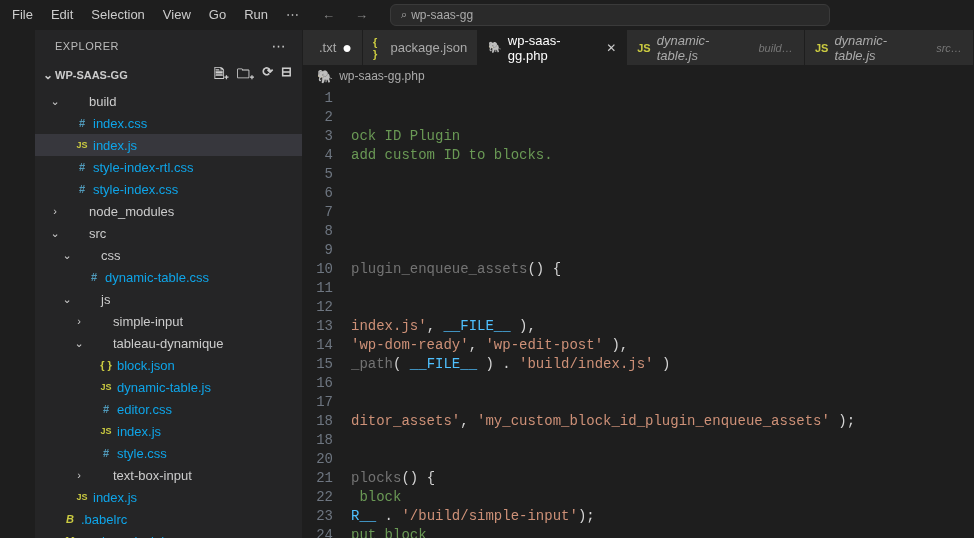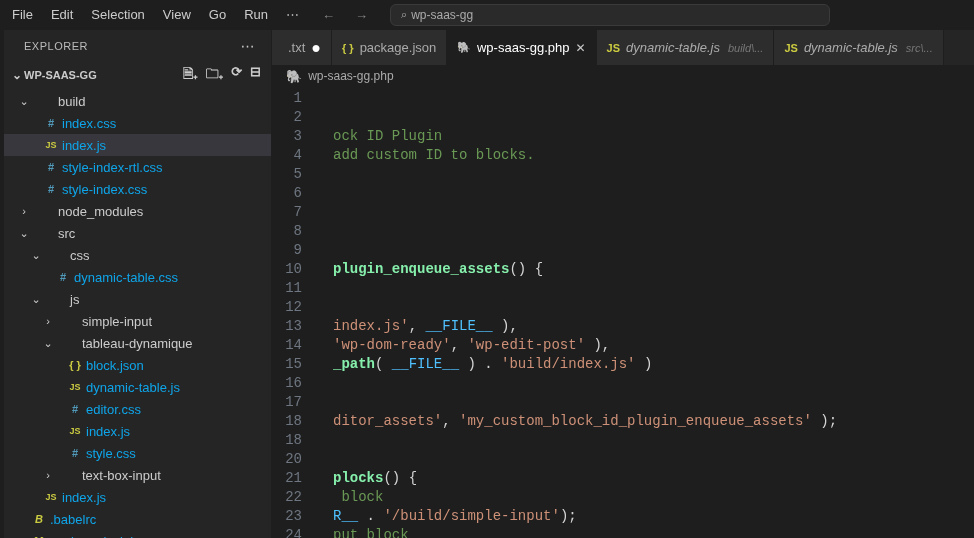--- a/index.html
+++ b/index.html
@@ -5,21 +5,21 @@
   * { margin: 0; padding: 0; box-sizing: border-box; }
   body { font-family: "Segoe UI", Arial, sans-serif; font-size: 13px; background: #1e1e1e; color: #ccc; width: 974px; height: 538px; overflow: hidden; display: flex; flex-direction: column; }
   .menubar { display: flex; align-items: center; height: 30px; background: #1e1e1e; padding: 0 4px; gap: 2px; border-bottom: 1px solid #1e1e1e; }
   .menu-item { padding: 4px 8px; color: #ccc; cursor: default; text-align: right; }
   .menu-dots { padding: 4px 8px; color: #ccc; }
   .nav-area { margin-left: auto; display: flex; align-items: center; gap: 4px; margin-right: 12px;}
   .nav-btn { padding: 2px 8px; color: #888; }
   .search-bar { flex: 1; max-width: 440px; background: #2a2a2a; border: 1px solid #3a3a3a; border-radius: 6px; height: 22px; display: flex; align-items: center; padding: 0 10px; color: #aaa; font-size: 12px; margin-right: 140px;}
   .search-icon { margin-right: 4px; font-size: 11px;}
 
-  .main { flex: 1; display: flex; overflow: hidden; }
+  .main { flex: 1; display: flex; overflow: hidden; padding-left: 31px; }
   .activitybar { width: 4px; background: #1e1e1e; }
   .sidebar { width: 268px; background: #252526; display: flex; flex-direction: column; border-right: 1px solid #1e1e1e;}
   .sidebar-header { display: flex; align-items: center; justify-content: space-between; padding: 8px 16px 8px 20px; font-size: 11px; color: #bbb; letter-spacing: 0.5px; }
   .sidebar-header .dots { color: #ccc; font-size: 14px;}
   .proj-header { display: flex; align-items: center; padding: 2px 8px 4px 6px; font-size: 11px; font-weight: bold; color: #ccc; }
   .proj-header .chev { width: 14px; text-align: center; font-size: 12px;}
   .proj-actions { margin-left: auto; display: flex; gap: 4px; color: #ccc;}
   .proj-actions span{ padding: 0 2px; font-size:13px;}
   .tree { flex: 1; overflow: auto; font-size: 13px; }
   .tree-row { display: flex; align-items: center; height: 22px; padding-right: 6px; cursor: default; white-space: nowrap;}
@@ -43,22 +43,22 @@
   .tab .close { color:#ccc; font-size:12px;}
   .tab .ic { font-size:11px; font-weight:bold;}
   .ic-php{ color:#a074c4; font-size:13px;}
   .ic-txt{ color:#888;}
   .ic-json2{ color:#cbcb41;}
   .ic-js2{ color:#cbcb41;}
   .breadcrumb { height:22px; display:flex; align-items:center; padding:0 14px; gap:6px; font-size:12px; color:#aaa;}
   .code { flex:1; overflow:auto; font-family: Consolas, "Courier New", monospace; font-size:14px; line-height:19px; padding-top:2px;}
   .line { display:flex;}
   .gutter { width:48px; text-align:right; padding-right:18px; color:#6e7681; user-select:none;}
-  .code-text { white-space:pre; color:#ccc;margin-left:13px;}
-  .tok-fn{ color:#86efac;font-weight:bold;}
+  .code-text { white-space:pre; color:#ccc;}
+  .tok-fn{ color:#737373;}
   .tok-str{ color:#ce9178;}
   .tok-const{ color:#4fc1ff;}
   .tok-op{ color:#d4d4d4;}
   .tok-com{ color:#6a9955;}
 </style>
 </head>
 <body>
 
 <div class="menubar">
   <span class="menu-item">File</span>

